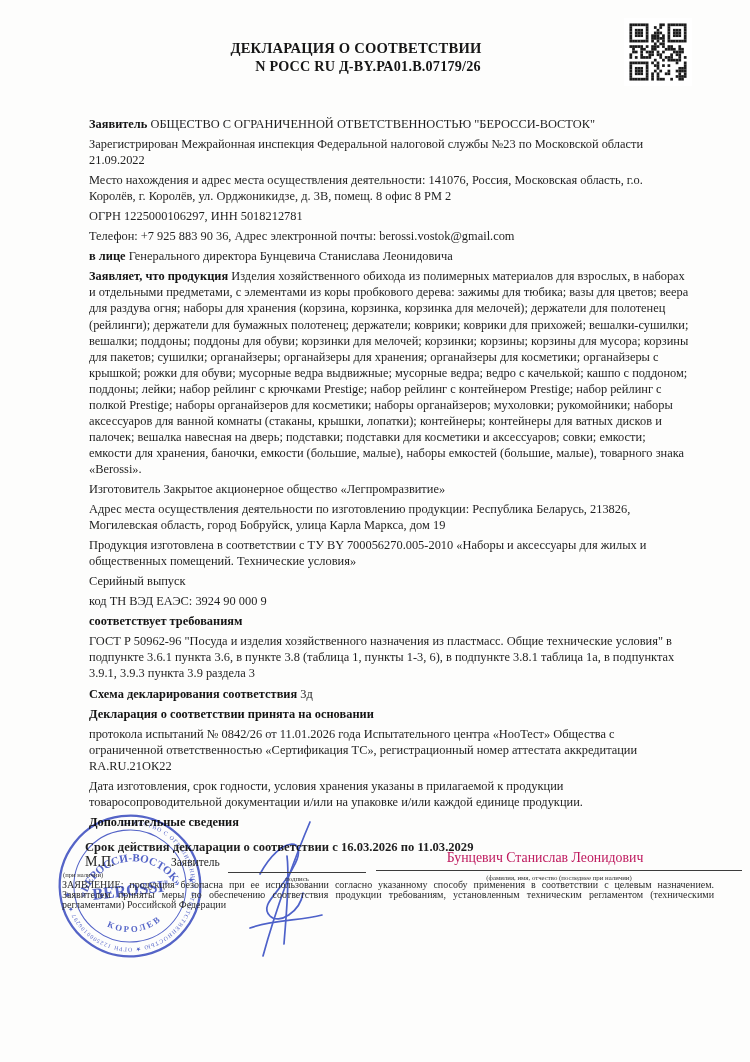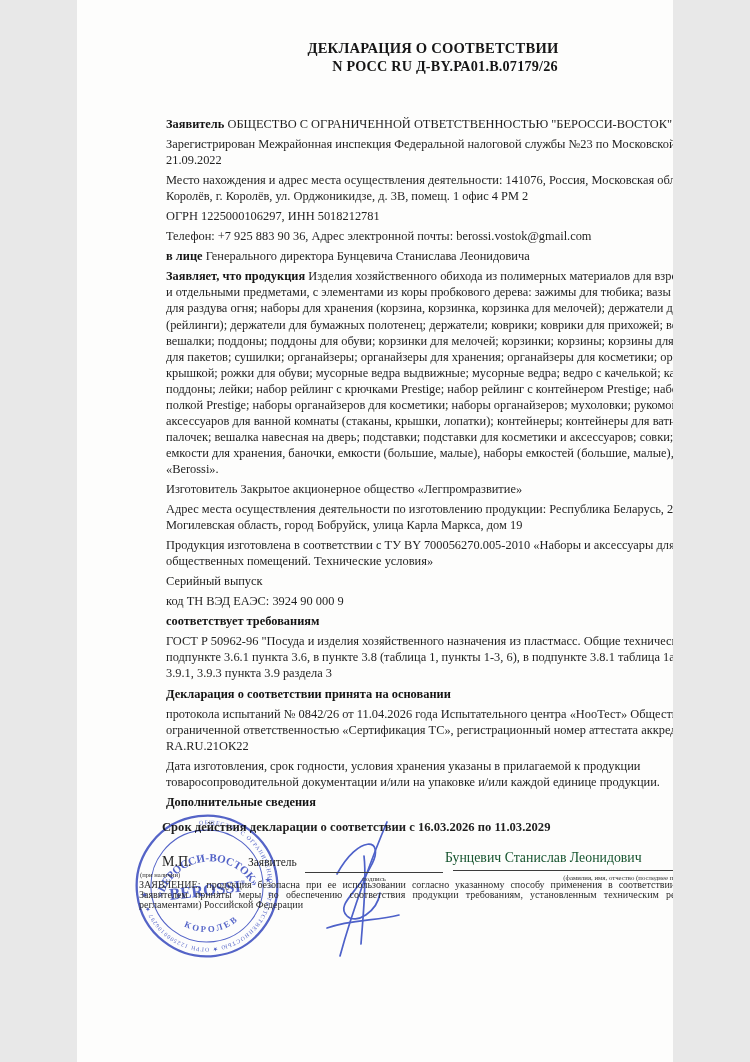--- a/index.html
+++ b/index.html
@@ -1,18 +1,18 @@
 <!DOCTYPE html>
 <html lang="ru"><head>
 <meta charset="utf-8">
 <style>
   html,body{margin:0;padding:0;background:#e8e8e8;}
   .page{
     position:relative;
-    width:596px;height:1062px;
+    width:750px;height:1062px;
     margin:0 auto;
     background:#fdfdfc;
     font-family:"Liberation Serif","DejaVu Serif",serif;
     color:#1f1f1f;
     overflow:hidden;
   }
   .title-wrap{
     position:absolute;top:40px;left:0;width:712px;
     text-align:center;font-weight:bold;color:#161616;
   }
@@ -35,21 +35,21 @@
   }
   .sig-scribble{
     position:absolute;left:232px;top:816px;width:110px;height:145px;
     mix-blend-mode:multiply;
   }
   .mp-label{position:absolute;left:85px;top:854px;font-size:14px;}
   .mp-note{position:absolute;left:63px;top:871px;font-size:6.6px;color:#333;}
   .applicant-label{position:absolute;left:171px;top:856px;font-size:11.5px;}
   .sig-line{position:absolute;left:228px;top:858px;width:138px;height:14px;border-bottom:1.2px solid #3c3c3c;}
   .sig-caption{position:absolute;left:228px;top:875px;width:138px;text-align:center;font-size:6.8px;color:#333;}
-  .fio{position:absolute;left:368px;top:850px;width:330px;font-size:13.8px;color:#14532d;}
+  .fio{position:absolute;left:380px;top:850px;width:330px;text-align:center;font-size:13.8px;color:#be185d;}
   .fio-line{position:absolute;left:376px;top:856px;width:366px;height:14px;border-bottom:1.2px solid #3c3c3c;}
   .fio-caption{position:absolute;left:376px;top:874px;width:366px;text-align:center;font-size:6.8px;color:#333;}
   .footnote{
     position:absolute;left:62px;top:870px;width:652px;
     font-size:10px;line-height:10.2px;color:#2c2c2c;
     text-align:justify;
   }
 </style>
 </head>
 <body>
@@ -286,34 +286,35 @@
       <rect x="13" y="22" width="1" height="1" fill="#1b1b1b"></rect>
       <rect x="14" y="22" width="1" height="1" fill="#1b1b1b"></rect>
       <rect x="17" y="22" width="1" height="1" fill="#1b1b1b"></rect>
       <rect x="20" y="22" width="1" height="1" fill="#1b1b1b"></rect>
       <rect x="21" y="22" width="1" height="1" fill="#1b1b1b"></rect>
     </svg>
 
   <div class="content" id="body-text">
       <p class="para"><b>Заявитель </b>ОБЩЕСТВО С ОГРАНИЧЕННОЙ ОТВЕТСТВЕННОСТЬЮ "БЕРОССИ-ВОСТОК"</p>
       <p class="para">Зарегистрирован Межрайонная инспекция Федеральной налоговой службы №23 по Московской области 21.09.2022</p>
-      <p class="para">Место нахождения и адрес места осуществления деятельности: 141076, Россия, Московская область, г.о. Королёв, г. Королёв, ул. Орджоникидзе, д. 3В, помещ. 1 офис 4 РМ 2</p>
+      <p class="para">Место нахождения и адрес места осуществления деятельности: 141076, Россия, Московская область, г.о. Королёв, г. Королёв, ул. Орджоникидзе, д. 3В, помещ. 8 офис 8 РМ 2</p>
       <p class="para">ОГРН 1225000106297, ИНН 5018212781</p>
       <p class="para">Телефон: +7 925 883 90 36, Адрес электронной почты: berossi.vostok@gmail.com</p>
       <p class="para"><b>в лице </b>Генерального директора Бунцевича Станислава Леонидовича</p>
       <p class="para"><b>Заявляет, что продукция </b>Изделия хозяйственного обихода из полимерных материалов для взрослых, в наборах и отдельными предметами, с элементами из коры пробкового дерева: зажимы для тюбика; вазы для цветов; веера для раздува огня; наборы для хранения (корзина, корзинка, корзинка для мелочей); держатели для полотенец (рейлинги); держатели для бумажных полотенец; держатели; коврики; коврики для прихожей; вешалки-сушилки; вешалки; поддоны; поддоны для обуви; корзинки для мелочей; корзинки; корзины; корзины для мусора; корзины для пакетов; сушилки; органайзеры; органайзеры для хранения; органайзеры для косметики; органайзеры с крышкой; рожки для обуви; мусорные ведра выдвижные; мусорные ведра; ведро с качелькой; кашпо с поддоном; поддоны; лейки; набор рейлинг с крючками Prestige; набор рейлинг с контейнером Prestige; набор рейлинг с полкой Prestige; наборы органайзеров для косметики; наборы органайзеров; мухоловки; рукомойники; наборы аксессуаров для ванной комнаты (стаканы, крышки, лопатки); контейнеры; контейнеры для ватных дисков и палочек; вешалка навесная на дверь; подставки; подставки для косметики и аксессуаров; совки; емкости; емкости для хранения, баночки, емкости (большие, малые), наборы емкостей (большие, малые), товарного знака «Berossi».</p>
       <p class="para">Изготовитель Закрытое акционерное общество «Легпромразвитие»</p>
       <p class="para">Адрес места осуществления деятельности по изготовлению продукции: Республика Беларусь, 213826, Могилевская область, город Бобруйск, улица Карла Маркса, дом 19</p>
       <p class="para">Продукция изготовлена в соответствии с ТУ BY 700056270.005-2010 «Наборы и аксессуары для жилых и общественных помещений. Технические условия»</p>
       <p class="para">Серийный выпуск</p>
       <p class="para">код ТН ВЭД ЕАЭС: 3924 90 000 9</p>
       <p class="para"><b>соответствует требованиям</b></p>
       <p class="para">ГОСТ Р 50962-96 "Посуда и изделия хозяйственного назначения из пластмасс. Общие технические условия" в подпункте 3.6.1 пункта 3.6, в пункте 3.8 (таблица 1, пункты 1-3, 6), в подпункте 3.8.1 таблица 1а, в подпунктах 3.9.1, 3.9.3 пункта 3.9 раздела 3</p>
+      <p class="para"><b>Схема декларирования соответствия </b>3д</p>
       <p class="para"><b>Декларация о соответствии принята на основании</b></p>
-      <p class="para">протокола испытаний № 0842/26 от 11.04.2026 года Испытательного центра «НооТест» Общества с ограниченной ответственностью «Сертификация ТС», регистрационный номер аттестата аккредитации RA.RU.21ОК22</p>
+      <p class="para">протокола испытаний № 0842/26 от 11.01.2026 года Испытательного центра «НооТест» Общества с ограниченной ответственностью «Сертификация ТС», регистрационный номер аттестата аккредитации RA.RU.21ОК22</p>
       <p class="para">Дата изготовления, срок годности, условия хранения указаны в прилагаемой к продукции товаросопроводительной документации и/или на упаковке и/или каждой единице продукции.</p>
       <p class="para"><b>Дополнительные сведения</b></p>
       <p class="validity">Срок действия декларации о соответствии с 16.03.2026 по 11.03.2029</p>
     </div>
 
   <svg class="stamp" viewBox="0 0 160 160" xmlns="http://www.w3.org/2000/svg">
     <defs>
       <path id="ringPath" d="M80,15 a65,65 0 1,1 -0.02,0" fill="none"></path>
       <path id="arcTop" d="M30,92 A52,52 0 0 1 130,92" fill="none"></path>
       <path id="arcBottom" d="M34,98 A50,50 0 0 0 126,98" fill="none"></path>

